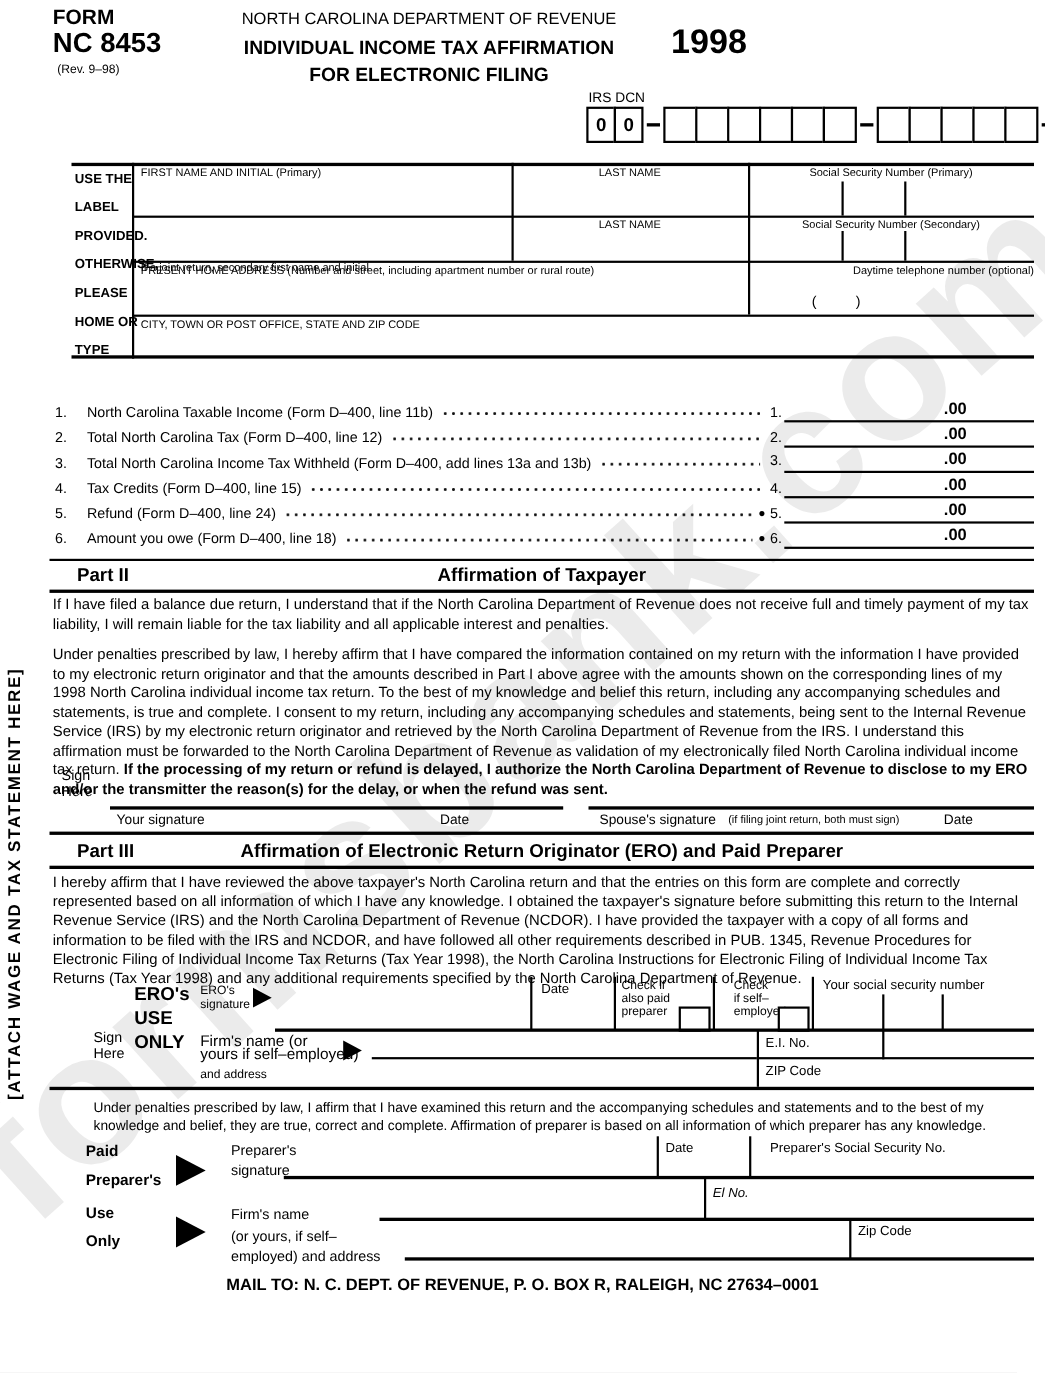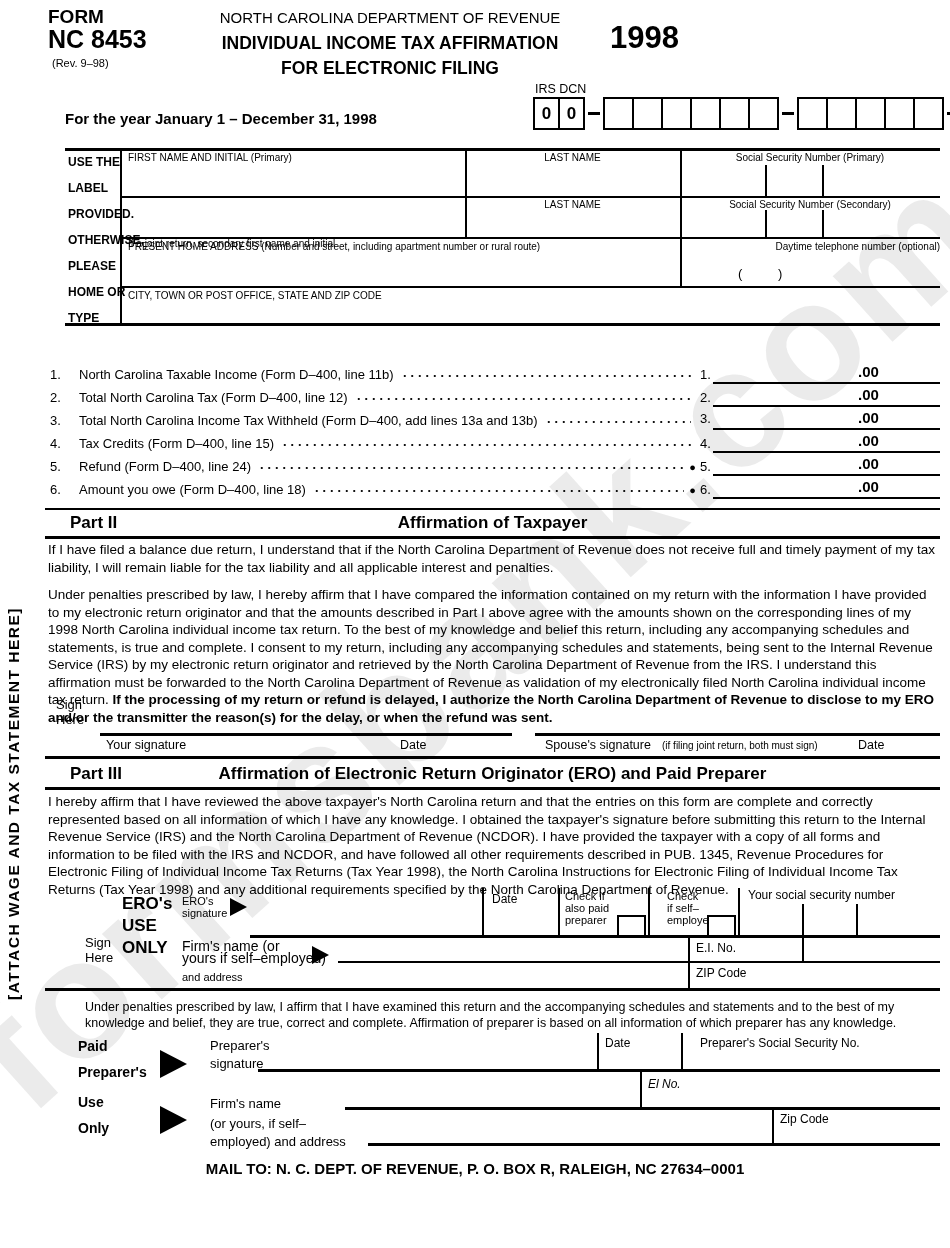--- a/index.html
+++ b/index.html
@@ -43,21 +43,20 @@
 
   <div class="abs b" style="left:48px;top:6px;font-size:19px;">FORM</div>
   <div class="abs b" style="left:48px;top:25px;font-size:25px;">NC 8453</div>
   <div class="abs" style="left:52px;top:57px;font-size:11px;">(Rev. 9–98)</div>
 
   <div class="abs" style="left:210px;top:9px;width:360px;text-align:center;font-size:15px;">NORTH CAROLINA DEPARTMENT OF REVENUE</div>
   <div class="abs b" style="left:210px;top:33px;width:360px;text-align:center;font-size:17.5px;">INDIVIDUAL INCOME TAX AFFIRMATION</div>
   <div class="abs b" style="left:210px;top:58px;width:360px;text-align:center;font-size:17.5px;">FOR ELECTRONIC FILING</div>
   <div class="abs b" style="left:610px;top:20px;font-size:31px;">1998</div>
 
-  <div class="abs b" style="left:65px;top:110px;font-size:15px;">For the year January 1 – December 31, 1998</div>
 
   <div class="abs" style="left:535px;top:82px;font-size:12.5px;">IRS  DCN</div>
   <div class="abs" style="left:533px;top:97px;display:flex;align-items:stretch;">
     <div class="dcnbox" style="width:23px;">0</div>
     <div class="dcnbox" style="width:23px;margin-left:-2px;">0</div>
     <div class="dash" style="width:12px;margin:0 3px;"></div>
     <div class="dcnbox" style="width:27px;"></div>
     <div class="dcnbox" style="width:27px;margin-left:-2px;"></div>
     <div class="dcnbox" style="width:27px;margin-left:-2px;"></div>
     <div class="dcnbox" style="width:27px;margin-left:-2px;"></div>

